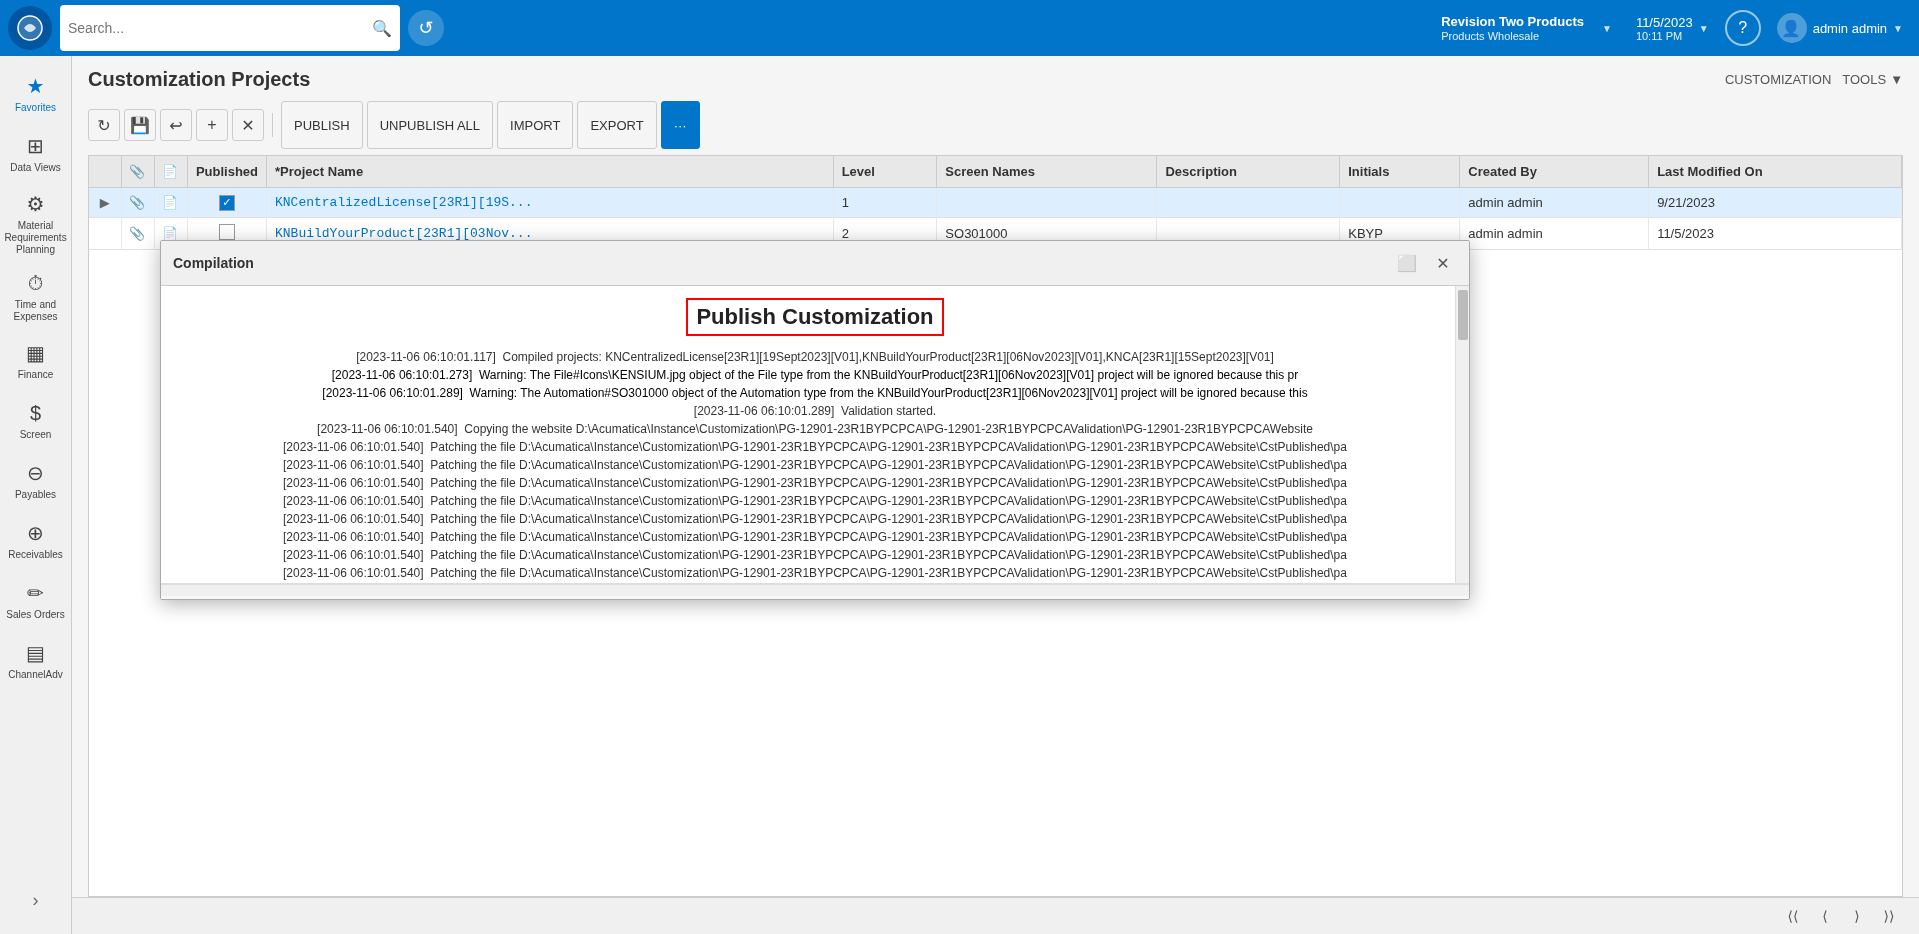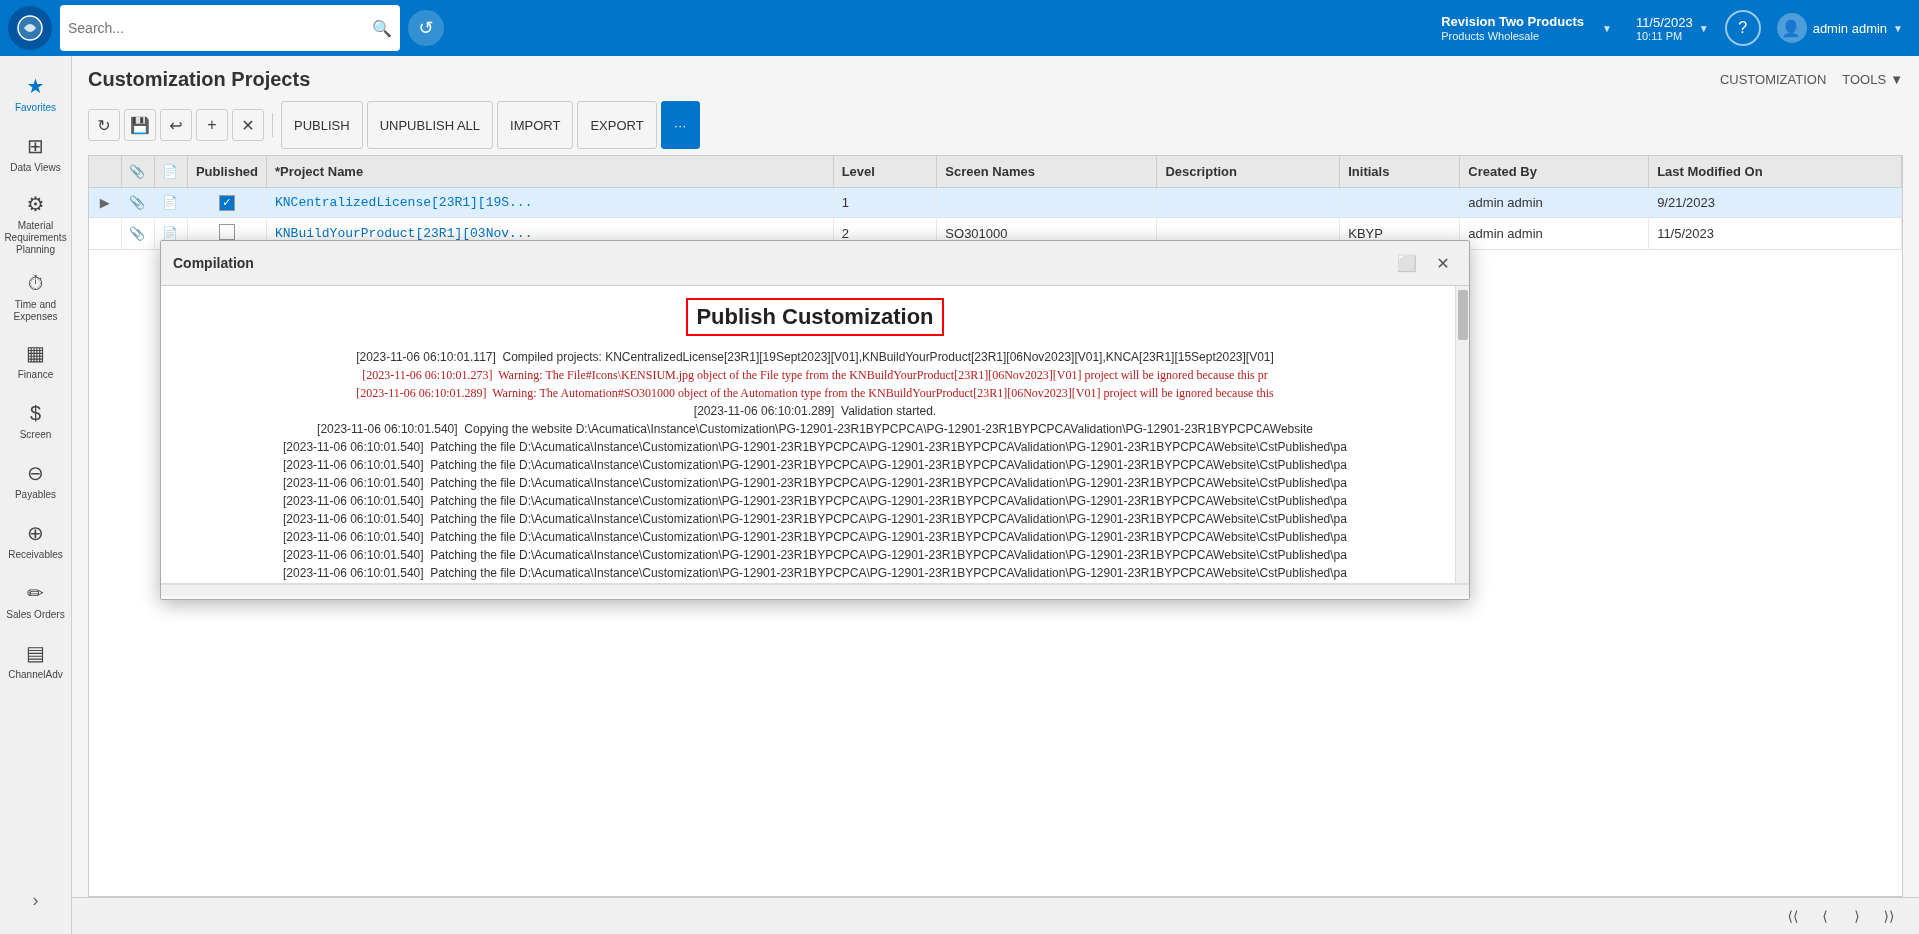--- a/index.html
+++ b/index.html
@@ -119,28 +119,28 @@
       overflow: hidden;
     }
 
     
     .page-header {
       display: flex; align-items: center;
       padding: 12px 16px 4px 16px;
       justify-content: space-between;
     }
     .page-title { font-size: 20px; font-weight: 600; color: #333; }
-    .page-header-actions { display: flex; gap: 16px; align-items: flex-end; }
+    .page-header-actions { display: flex; gap: 3px; align-items: flex-end; }
     .page-header-link {
       font-size: 13px; color: #555; cursor: pointer; font-weight: 500;
       text-decoration: none;
     }
     .tools-link {
       display: flex; align-items: center; gap: 4px;
-      font-size: 13px; color: #555; cursor: pointer;
+      font-size: 13px; color: #555; cursor: pointer; margin-left: 8px;
     }
 
     
     .toolbar {
       display: flex; align-items: center;
       padding: 6px 16px;
       gap: 4px;
       flex-wrap: nowrap;
     }
     .tb-btn {
@@ -246,21 +246,21 @@
       border: 2px solid red;
       padding: 4px 8px;
       margin-bottom: 12px;
     }
     .log-area {
       font-family: 'Courier New', monospace;
       font-size: 12px;
       line-height: 1.5;
     }
     .log-normal { color: #333; }
-    .log-warning { color: #b91c1c; font-family: Liberation Serif, serif; }
+    .log-warning { color: #000000; }
     .modal-footer {
       border-top: 1px solid #ddd;
       height: 16px;
       background: #f8f8f8;
       position: relative;
     }
 
     .divider { width: 1px; height: 24px; background: #ccc; margin: 0 4px; }
 
     .row-selected { background: #ddeeff !important; }

